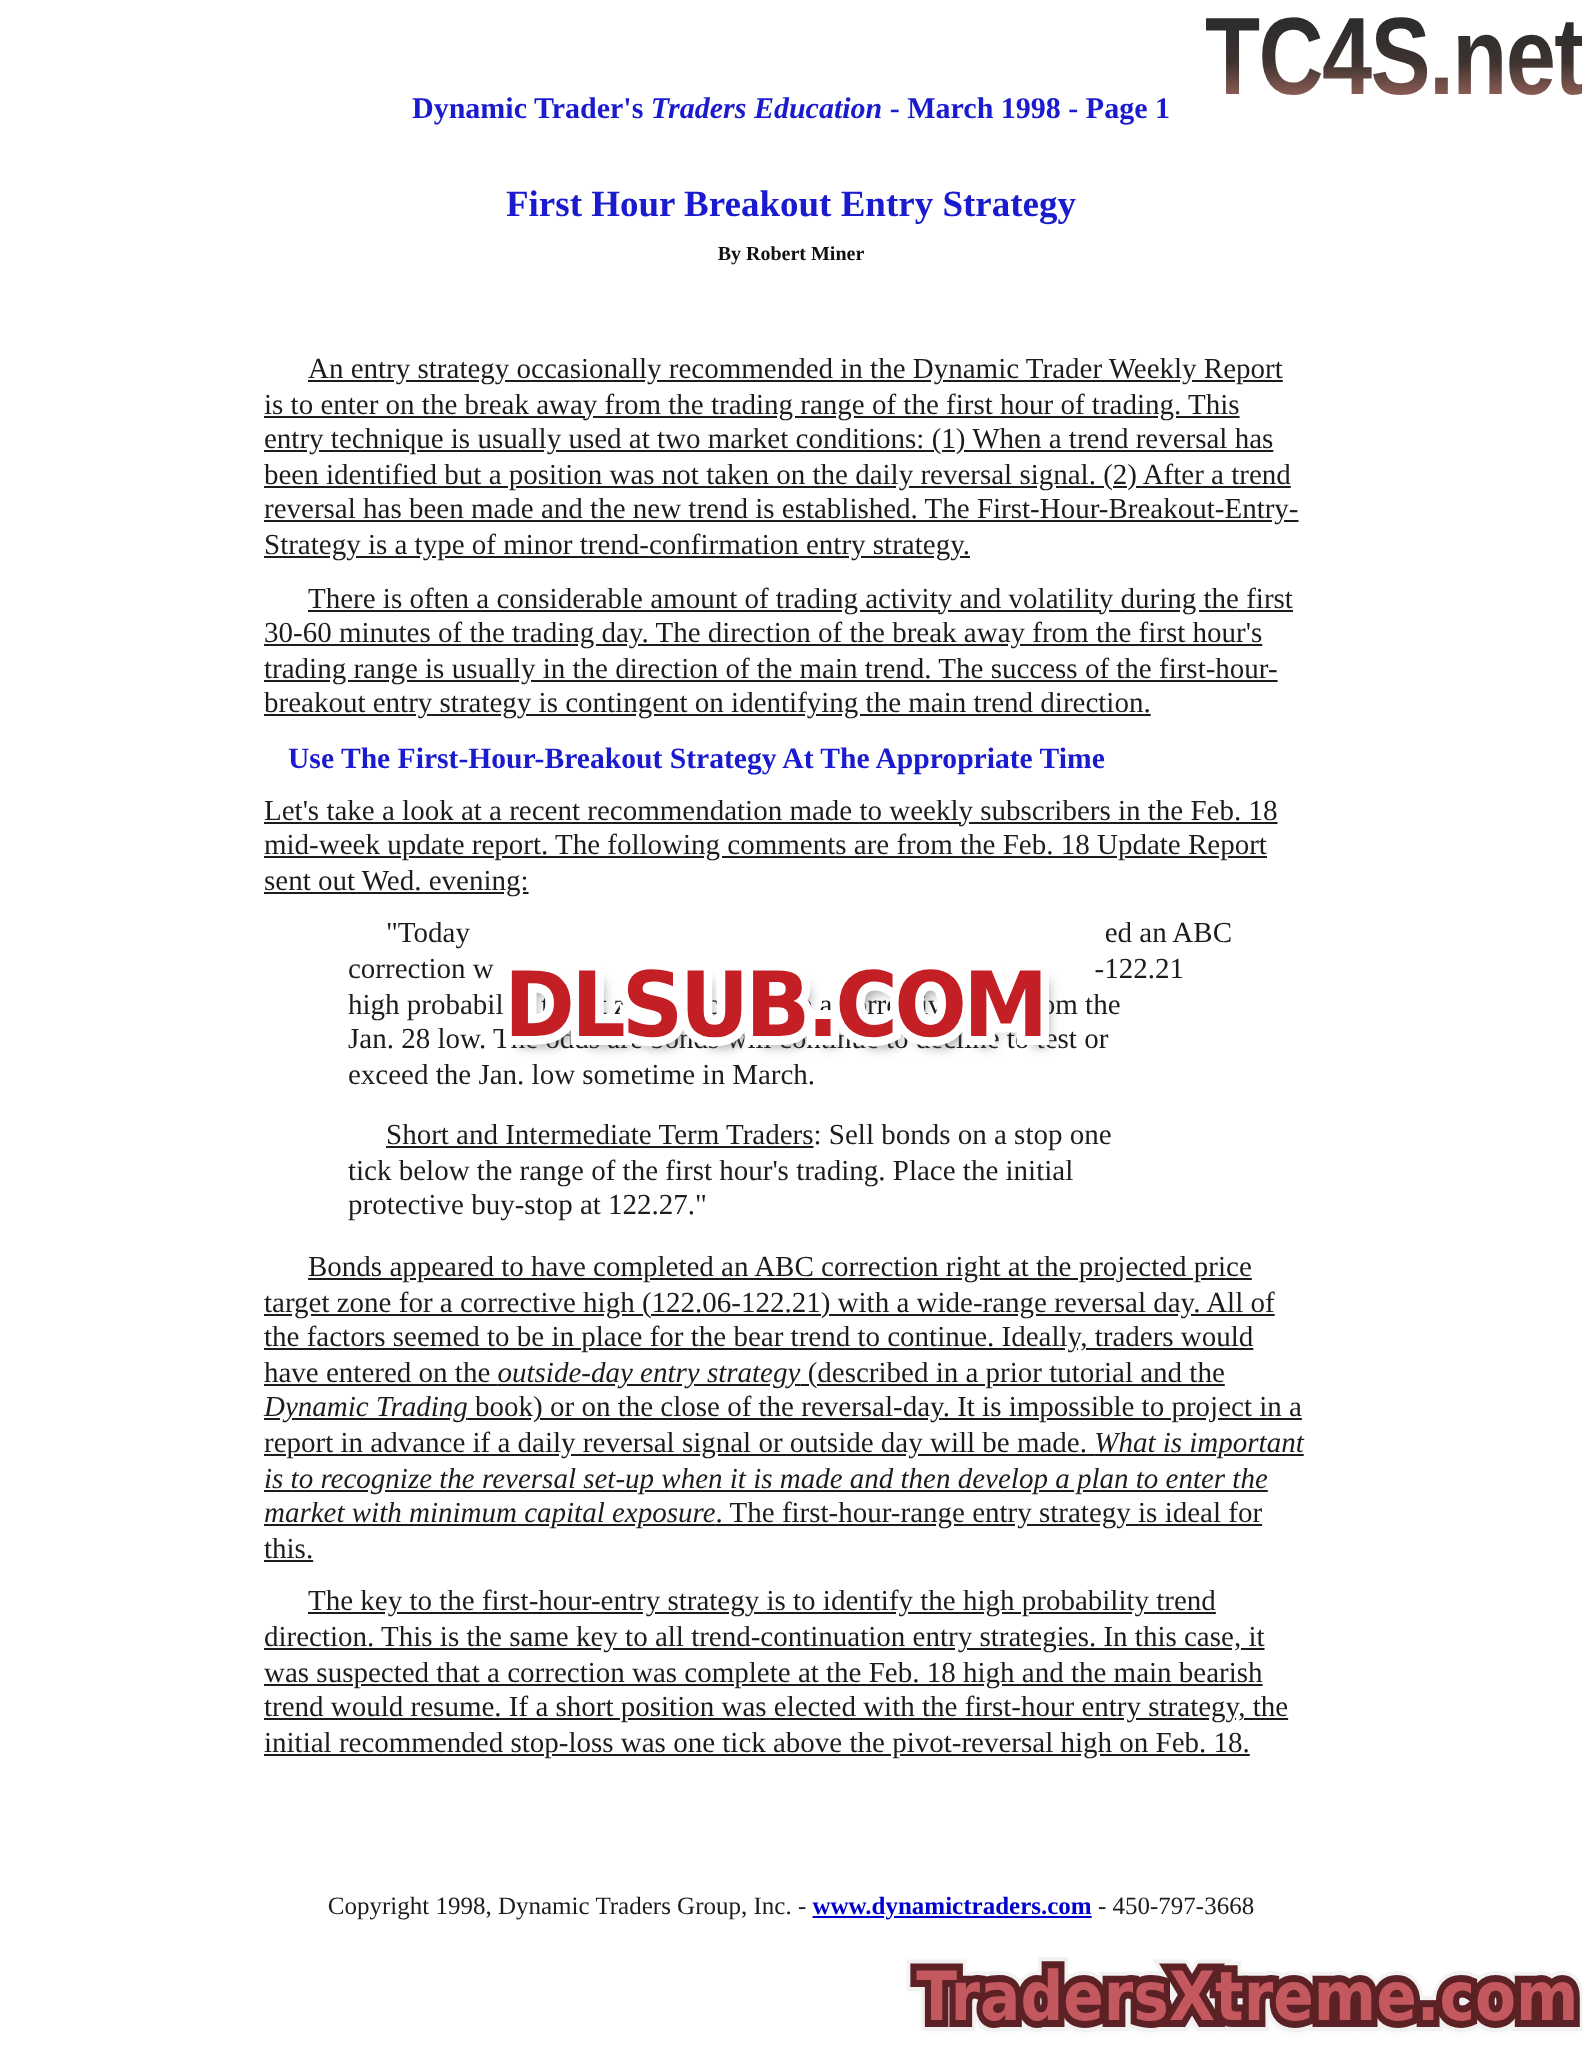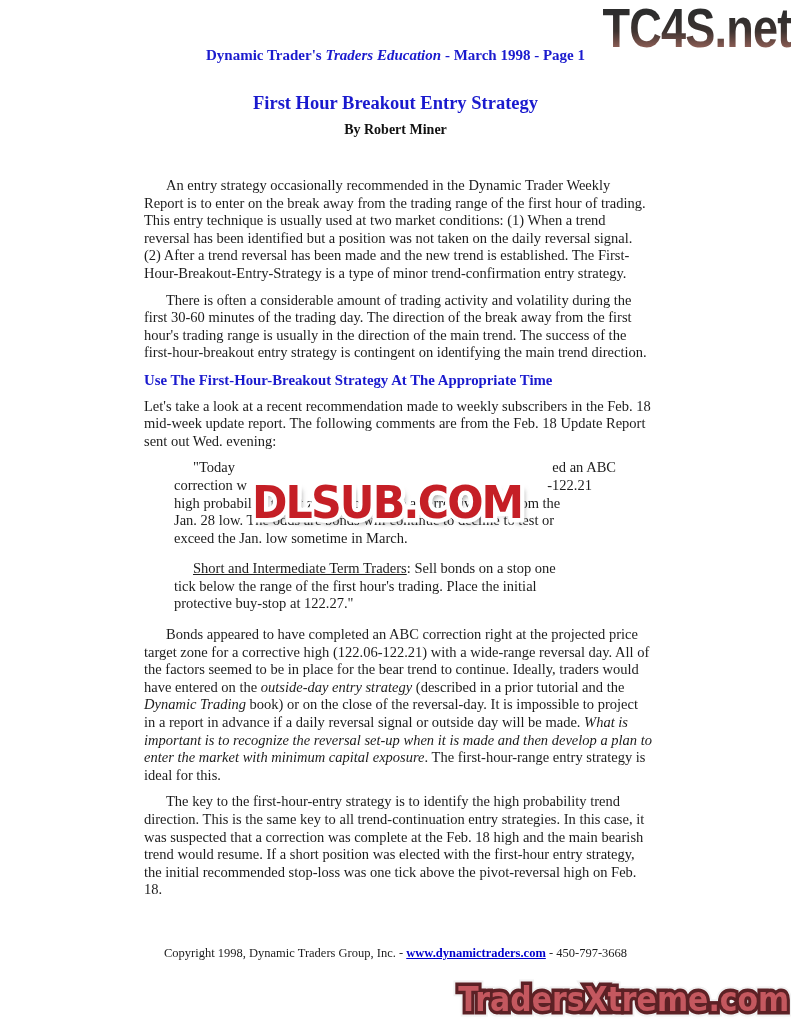--- a/index.html
+++ b/index.html
@@ -28,31 +28,31 @@
     top: 93px; left: 0; width: 100%;
     text-align: center;
     font-size: 18.5px;
     font-weight: bold;
     color: #1a1ace;
   }
   .doc-byline {
     position: absolute;
     top: 122px; left: 0; width: 100%;
     text-align: center;
-    font-size: 14px;
+    font-size: 10px;
     font-weight: bold;
     color: #111111;
   }
   .article {
     position: absolute;
     left: 132px; top: 177px; width: 520px;
     font-size: 14.5px;
     line-height: 17.6px;
   }
-  .para { margin: 0 0 9px 12px; text-indent: 22px; }
+  .para { margin: 0 0 9px 0; text-indent: 22px; text-decoration: underline; }
   .para.no-indent { text-indent: 0; }
   .heading {
     margin: 10px 0 8px 12px;
     font-weight: bold;
     color: #1a1ace;
     font-size: 14.8px;
   }
   .quote { margin: 0 0 13px 42px; width: 442px; }
   .quote-line { display: block; }
   .quote-line.flex { display: flex; justify-content: space-between; }

